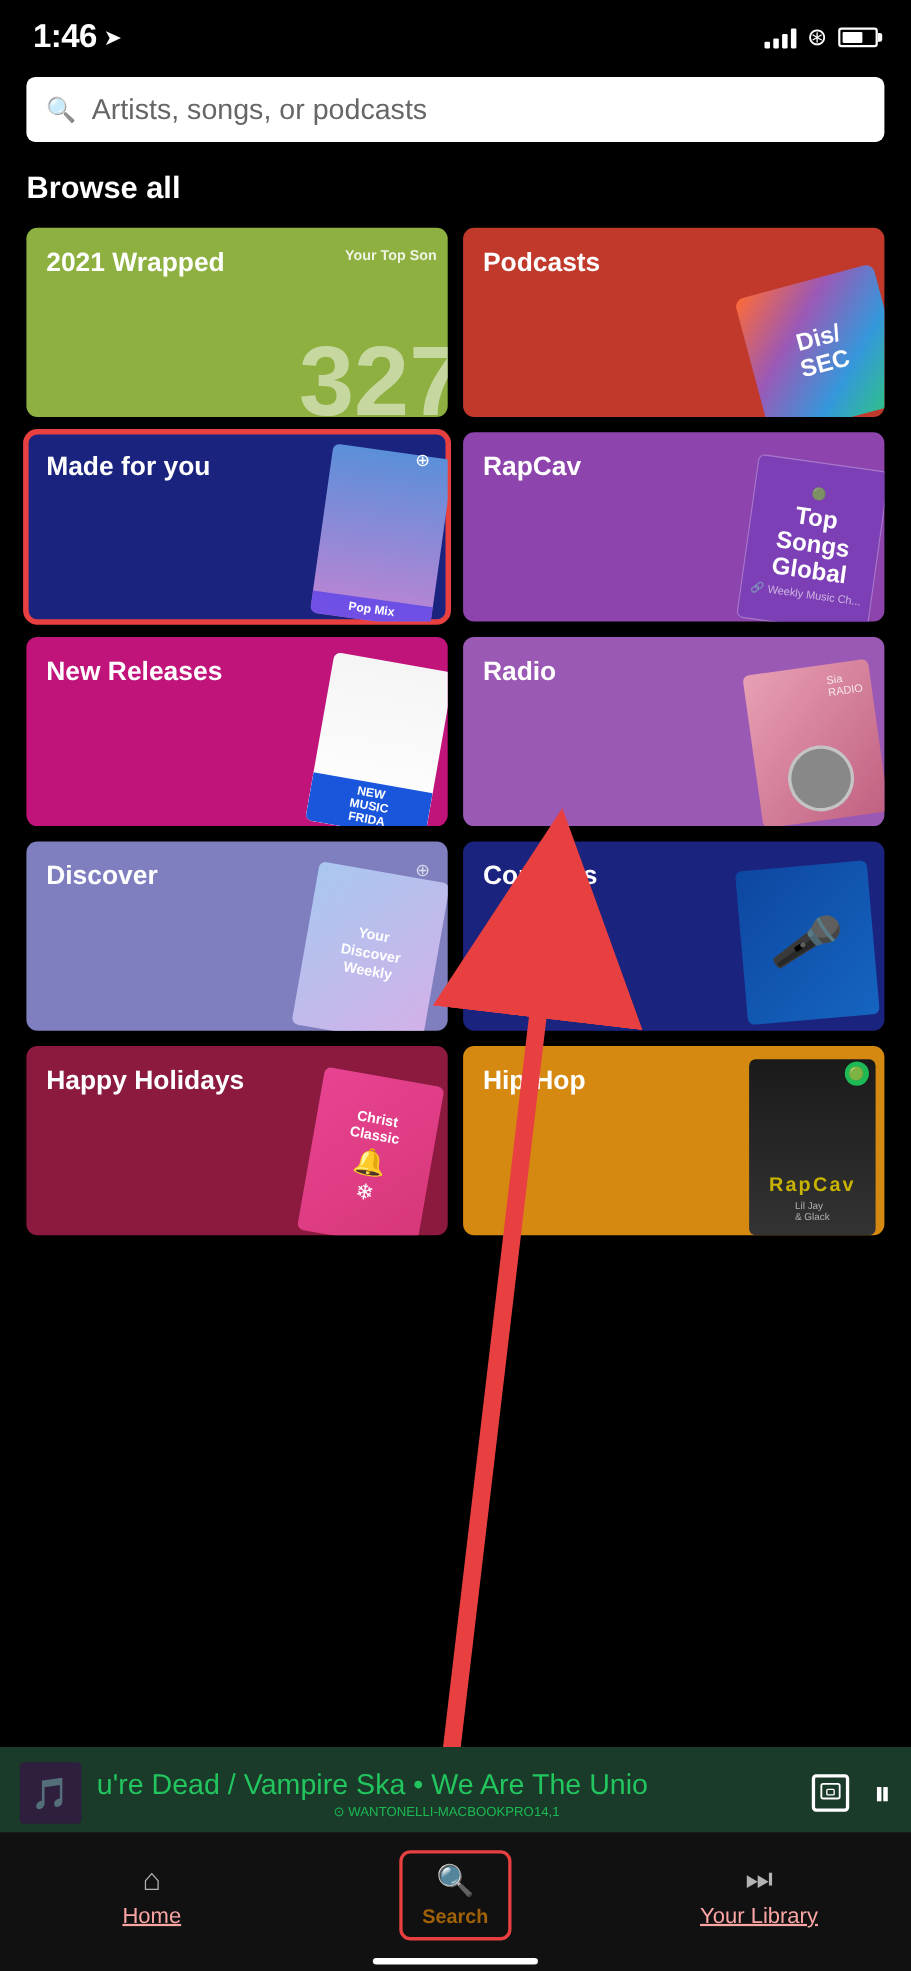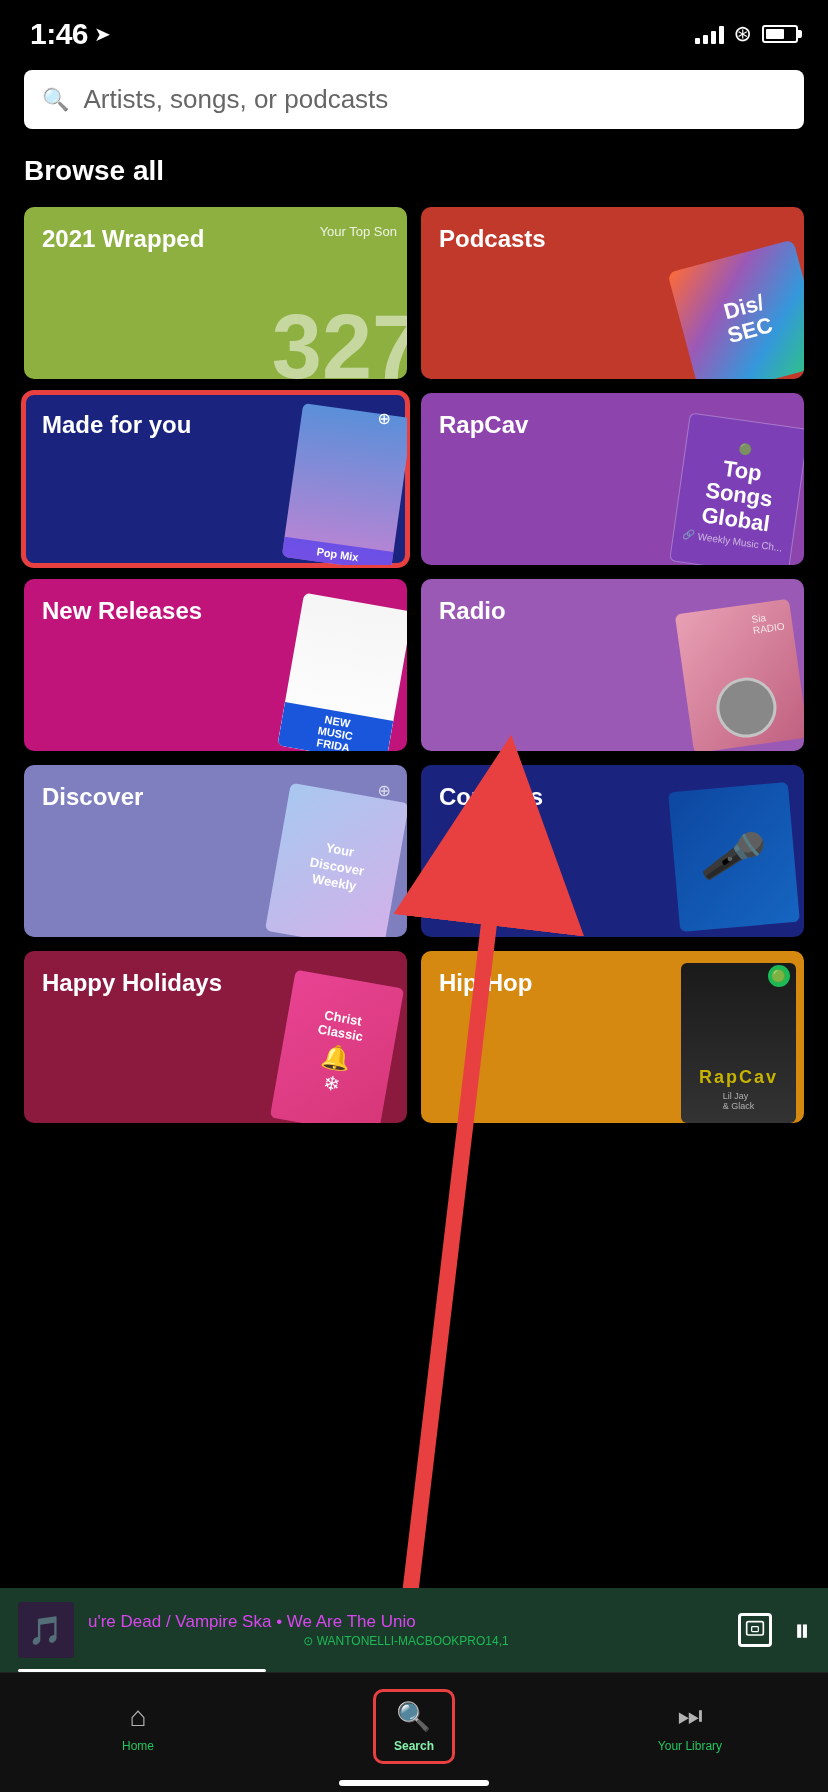--- a/index.html
+++ b/index.html
@@ -169,26 +169,26 @@
       display: flex;
       align-items: center;
       justify-content: center;
       font-size: 28px;
     }
     .now-playing-info {
       flex: 1;
       min-width: 0;
     }
     .now-playing-title {
-      font-size: 17px;
+      font-size: 26px;
       font-weight: 500;
       white-space: nowrap;
       overflow: hidden;
       text-overflow: ellipsis;
-      color: #d946ef;
+      color: #22c55e;
     }
     .now-playing-device {
       font-size: 12px;
       color: #1db954;
       margin-top: 2px;
       white-space: nowrap;
       overflow: hidden;
       text-overflow: ellipsis;
       text-align: center;
     }
@@ -242,23 +242,24 @@
       align-items: center;
       gap: 6px;
       cursor: pointer;
       flex: 1;
     }
     .nav-icon {
       font-size: 28px;
       color: #b3b3b3;
     }
     .nav-label {
-      font-size: 12px;
-      color: #22c55e;
+      font-size: 20px;
+      color: #fca5a5;
       font-weight: 500;
+      text-decoration: underline;
     }
     .search-highlight-box {
       border: 3px solid #e84040;
       border-radius: 10px;
       padding: 8px 18px;
       display: flex;
       flex-direction: column;
       align-items: center;
       gap: 6px;
     }
@@ -316,21 +317,21 @@
   </div>
 </div>
 
 <div class="browse-title">Browse all</div>
 
 <div class="grid" style="position:relative">
 
   <div class="grid-item card-wrapped">
     <span class="grid-item-label">2021 Wrapped</span>
     <div style="position:absolute;right:-10px;bottom:-5px;width:180px;height:180px;overflow:hidden">
-      <div style="position:absolute;right:20px;top:20px;font-size:13px;color:#fff;font-weight:400;opacity:0.85;white-space:nowrap">Your Top Son</div>
+      <div style="position:absolute;right:20px;top:20px;font-size:13px;color:#fff;font-weight:700;opacity:0.85;white-space:nowrap">Your Top Son</div>
       <div style="position:absolute;right:-5px;bottom:-8px;font-size:90px;font-weight:900;color:rgba(255,255,255,0.5);line-height:1">327</div>
     </div>
   </div>
 
   <div class="grid-item card-podcasts">
     <span class="grid-item-label">Podcasts</span>
     <div style="position:absolute;right:-8px;bottom:-5px;width:160px;height:160px">
       <div style="width:130px;height:130px;background:linear-gradient(135deg,#ff6b35,#9b59b6,#3498db,#2ecc71);border-radius:8px;transform:rotate(-15deg);position:absolute;right:0;bottom:0;display:flex;align-items:center;justify-content:center">
         <div style="font-size:22px;font-weight:900;color:#fff;text-align:center;line-height:1.1">Dis/<br>SEC</div>
       </div>
@@ -453,21 +454,21 @@
 <div class="bottom-nav">
 
   <div class="nav-item">
     <span class="nav-icon">⌂</span>
     <span class="nav-label">Home</span>
   </div>
 
   <div class="nav-item nav-item-active">
     <div class="search-highlight-box">
       <span style="font-size:28px;color:#fff">🔍</span>
-      <span style="font-size:12px;color:#86efac;font-weight:600">Search</span>
+      <span style="font-size:18px;color:#a16207;font-weight:600">Search</span>
     </div>
   </div>
 
   <div class="nav-item">
     <span class="nav-icon" style="font-size:28px">⏭</span>
     <span class="nav-label">Your Library</span>
   </div>
 </div>
 
 <div class="home-indicator"></div>

